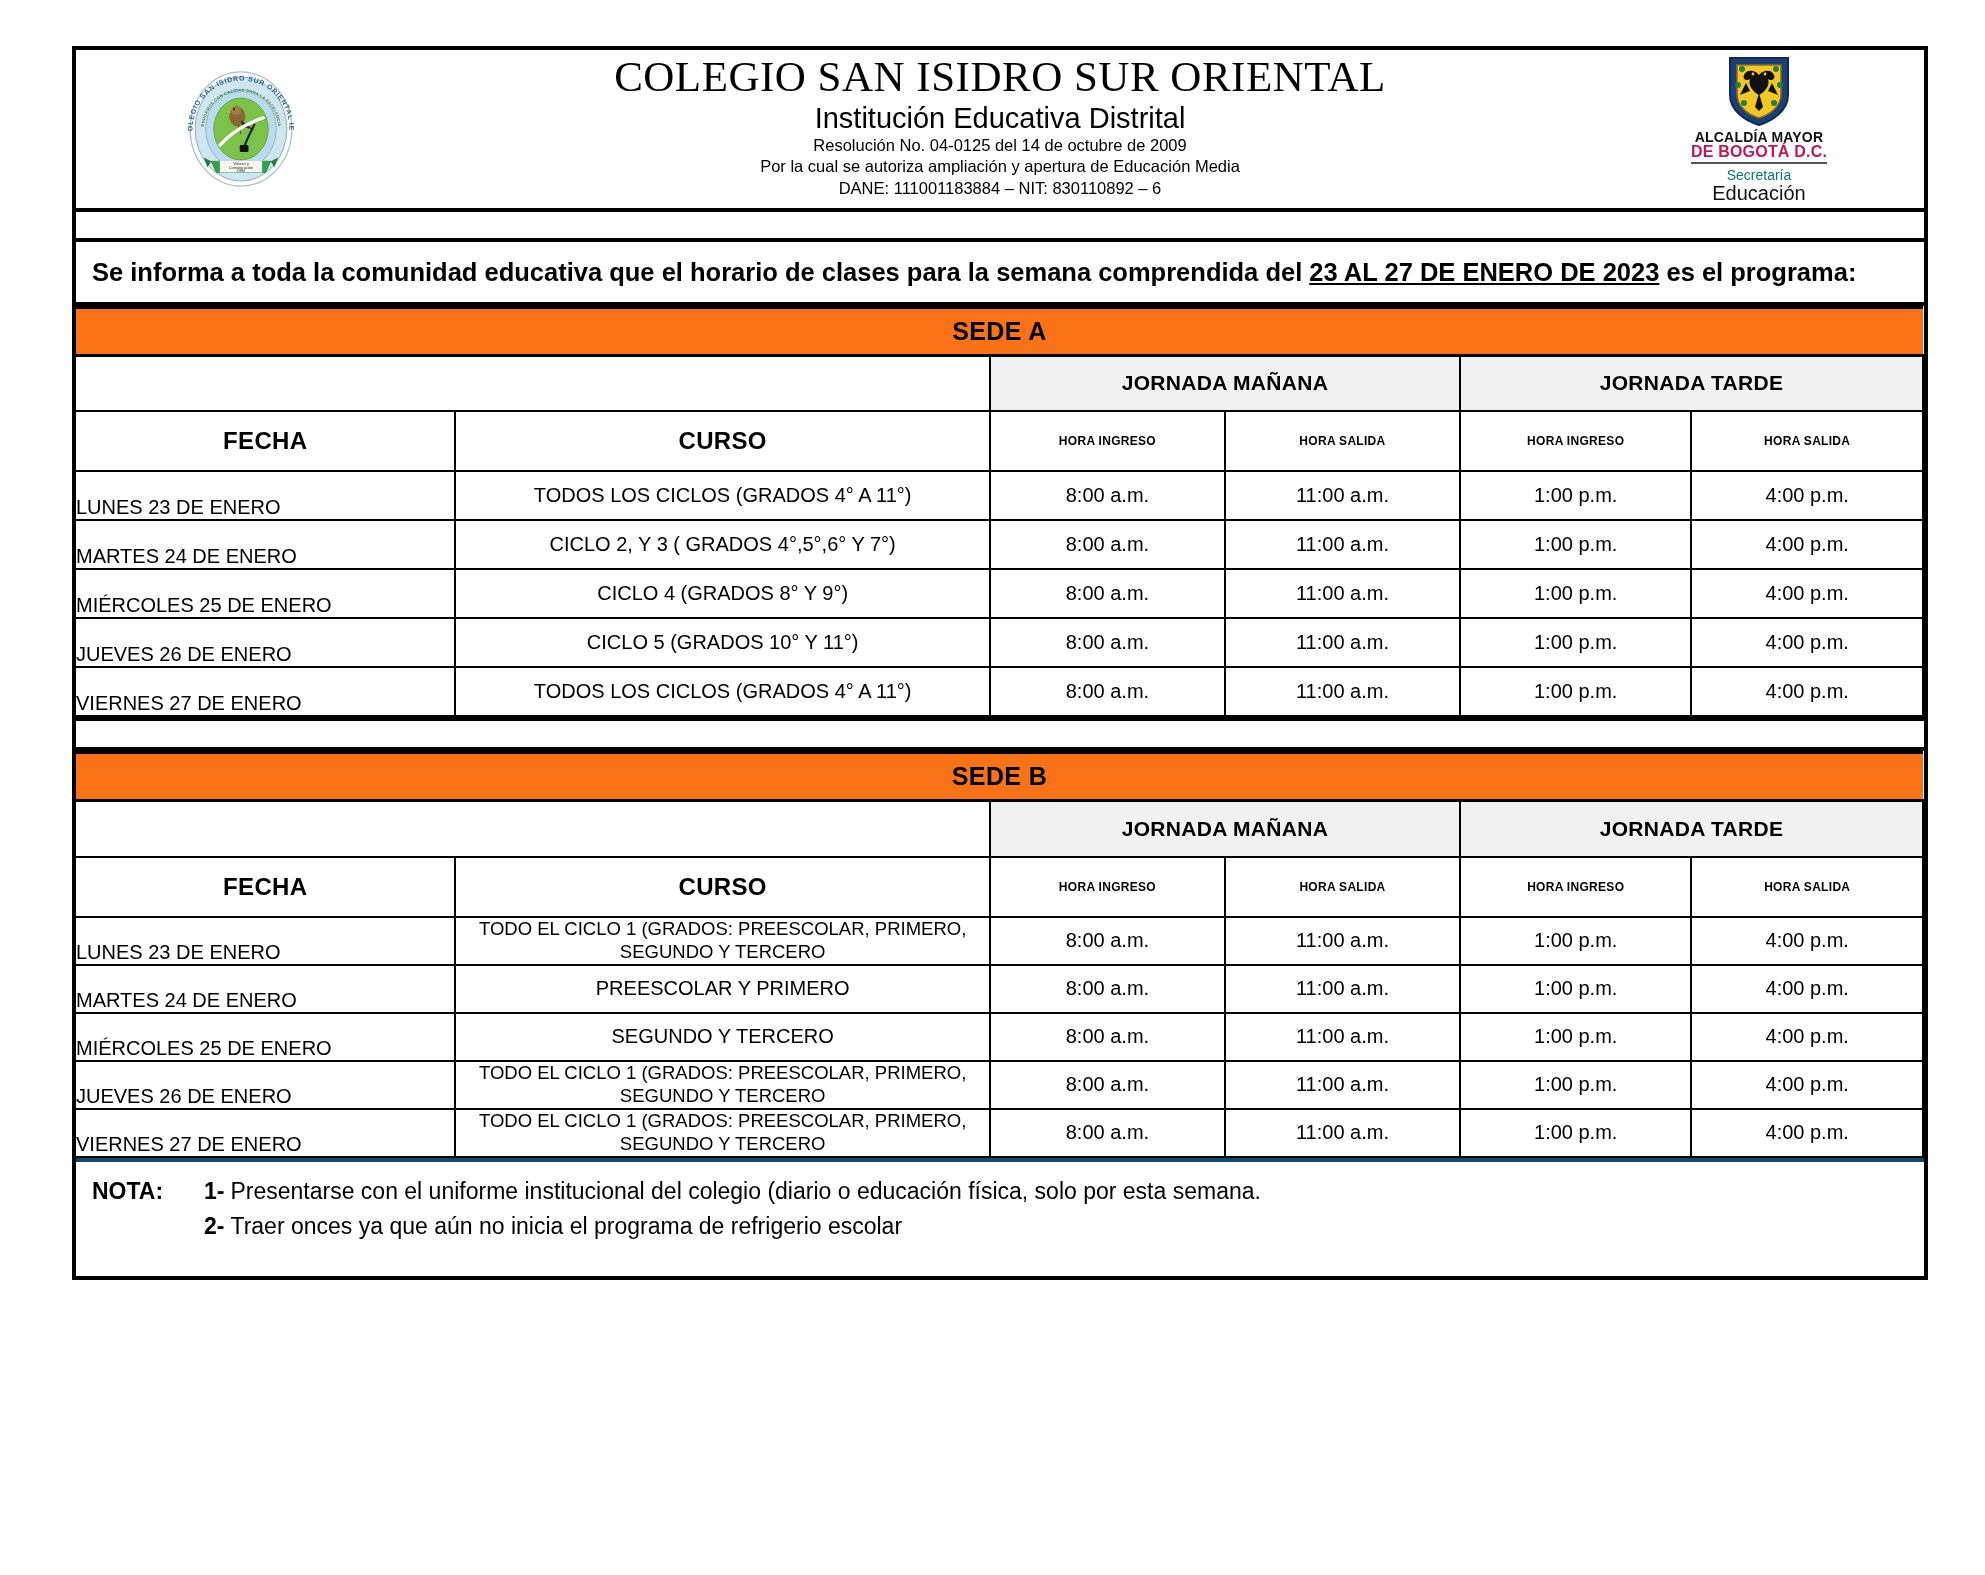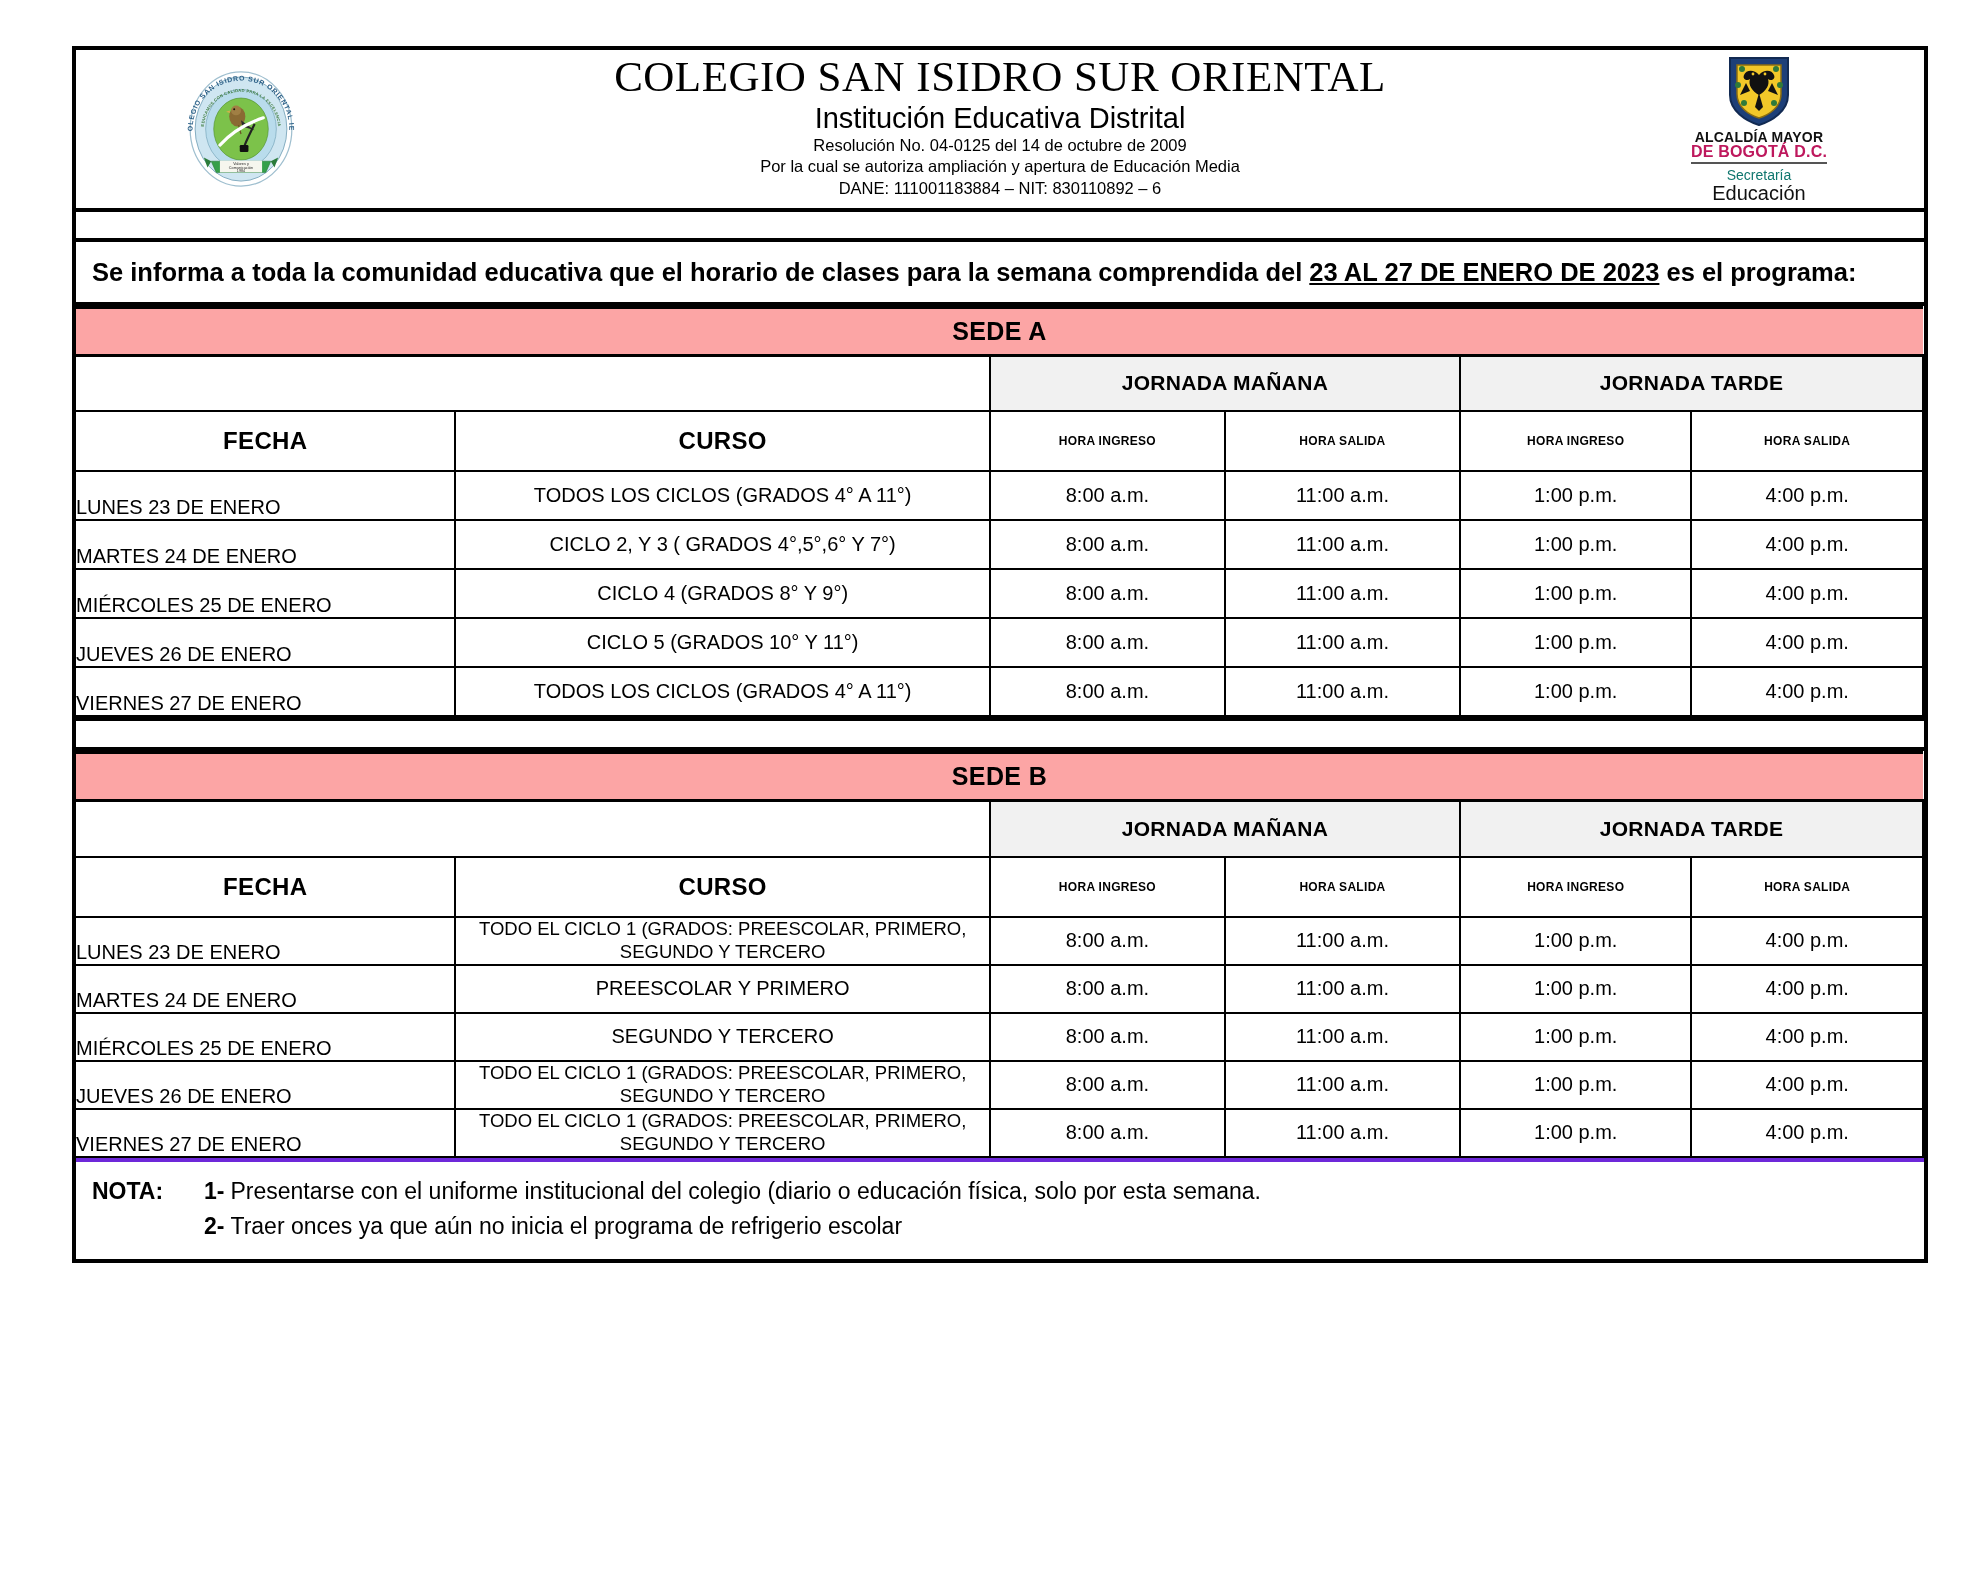--- a/index.html
+++ b/index.html
@@ -126,21 +126,21 @@
     border-collapse: collapse;
     table-layout: fixed;
     width: 100%;
   }
   table.sched td, table.sched th {
     border: 2px solid #000;
     padding: 0;
     box-sizing: border-box;
   }
   .sede-title {
-    background: #fca5a5;
+    background: #f97316;
     text-align: center;
     font-size: 25px;
     font-weight: bold;
     height: 48px;
     letter-spacing: .4px;
     border-left: none !important;
     border-right: none !important;
     border-top: 3px solid #000 !important;
     border-bottom: 3px solid #000 !important;
   }
@@ -190,22 +190,22 @@
   tr.data-row-b { height: 48px; }
   .gap-row-outer {
     height: 26px;
     border-top: 4px solid #000;
     border-bottom: 4px solid #000;
     background: #fff;
   }
 
   
   .note-block {
-    border-top: 4px solid #6d28d9;
-    padding: 12px 10px 14px 16px;
+    border-top: 4px solid #0c4a6e;
+    padding: 12px 10px 31px 16px;
     font-size: 23px;
     line-height: 1.55;
   }
   .note-row { display: flex; align-items: flex-start; }
   .note-label {
     font-weight: bold;
     width: 112px;
     flex: none;
   }
   .note-num { font-weight: bold; margin-right: 6px; }

